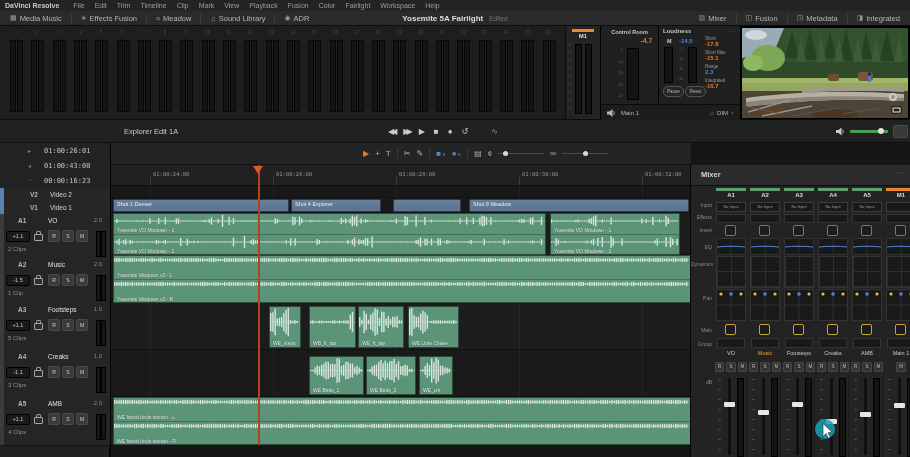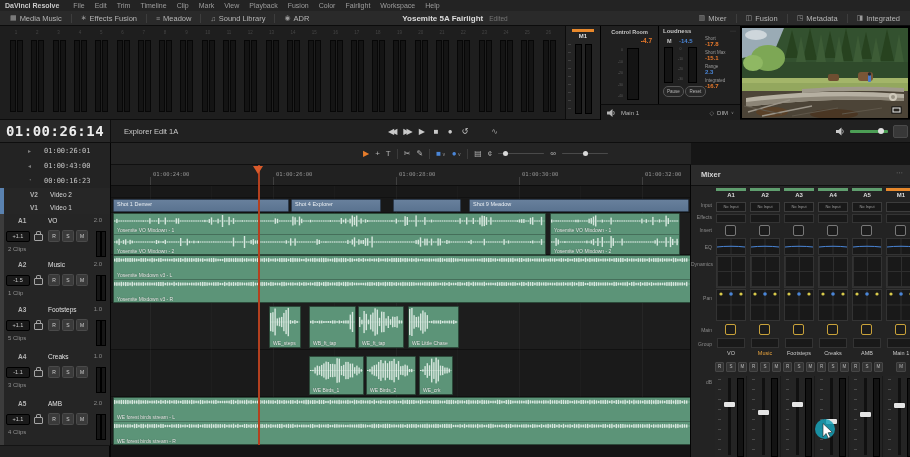--- a/index.html
+++ b/index.html
@@ -486,21 +486,20 @@
           <line x1="100" y1="86" x2="140" y2="80"></line>
         </g>
       <g>
           <rect x="149" y="78" width="11" height="8" rx="1.5" fill="#0f0f0f" opacity="0.6"></rect>
           <rect x="151" y="80" width="7" height="4" fill="none" stroke="#e8e8e8" stroke-width="1"></rect>
         </g>
     </svg>
   </div>
 
   <div id="tc-row">
-    <div id="tc-display" class="mono">01:00:26:14</div>
     <span id="tl-name">Explorer Edit 1A</span>
     <div id="transport">
         <span class="ticon rw">◀◀</span>
         <span class="ticon rw">▶▶</span>
         <span class="ticon ">▶</span>
         <span class="ticon ">■</span>
         <span class="ticon ">●</span>
         <span class="ticon ">↺</span>
         <span class="ticon  auto">∿</span>
       </div>

